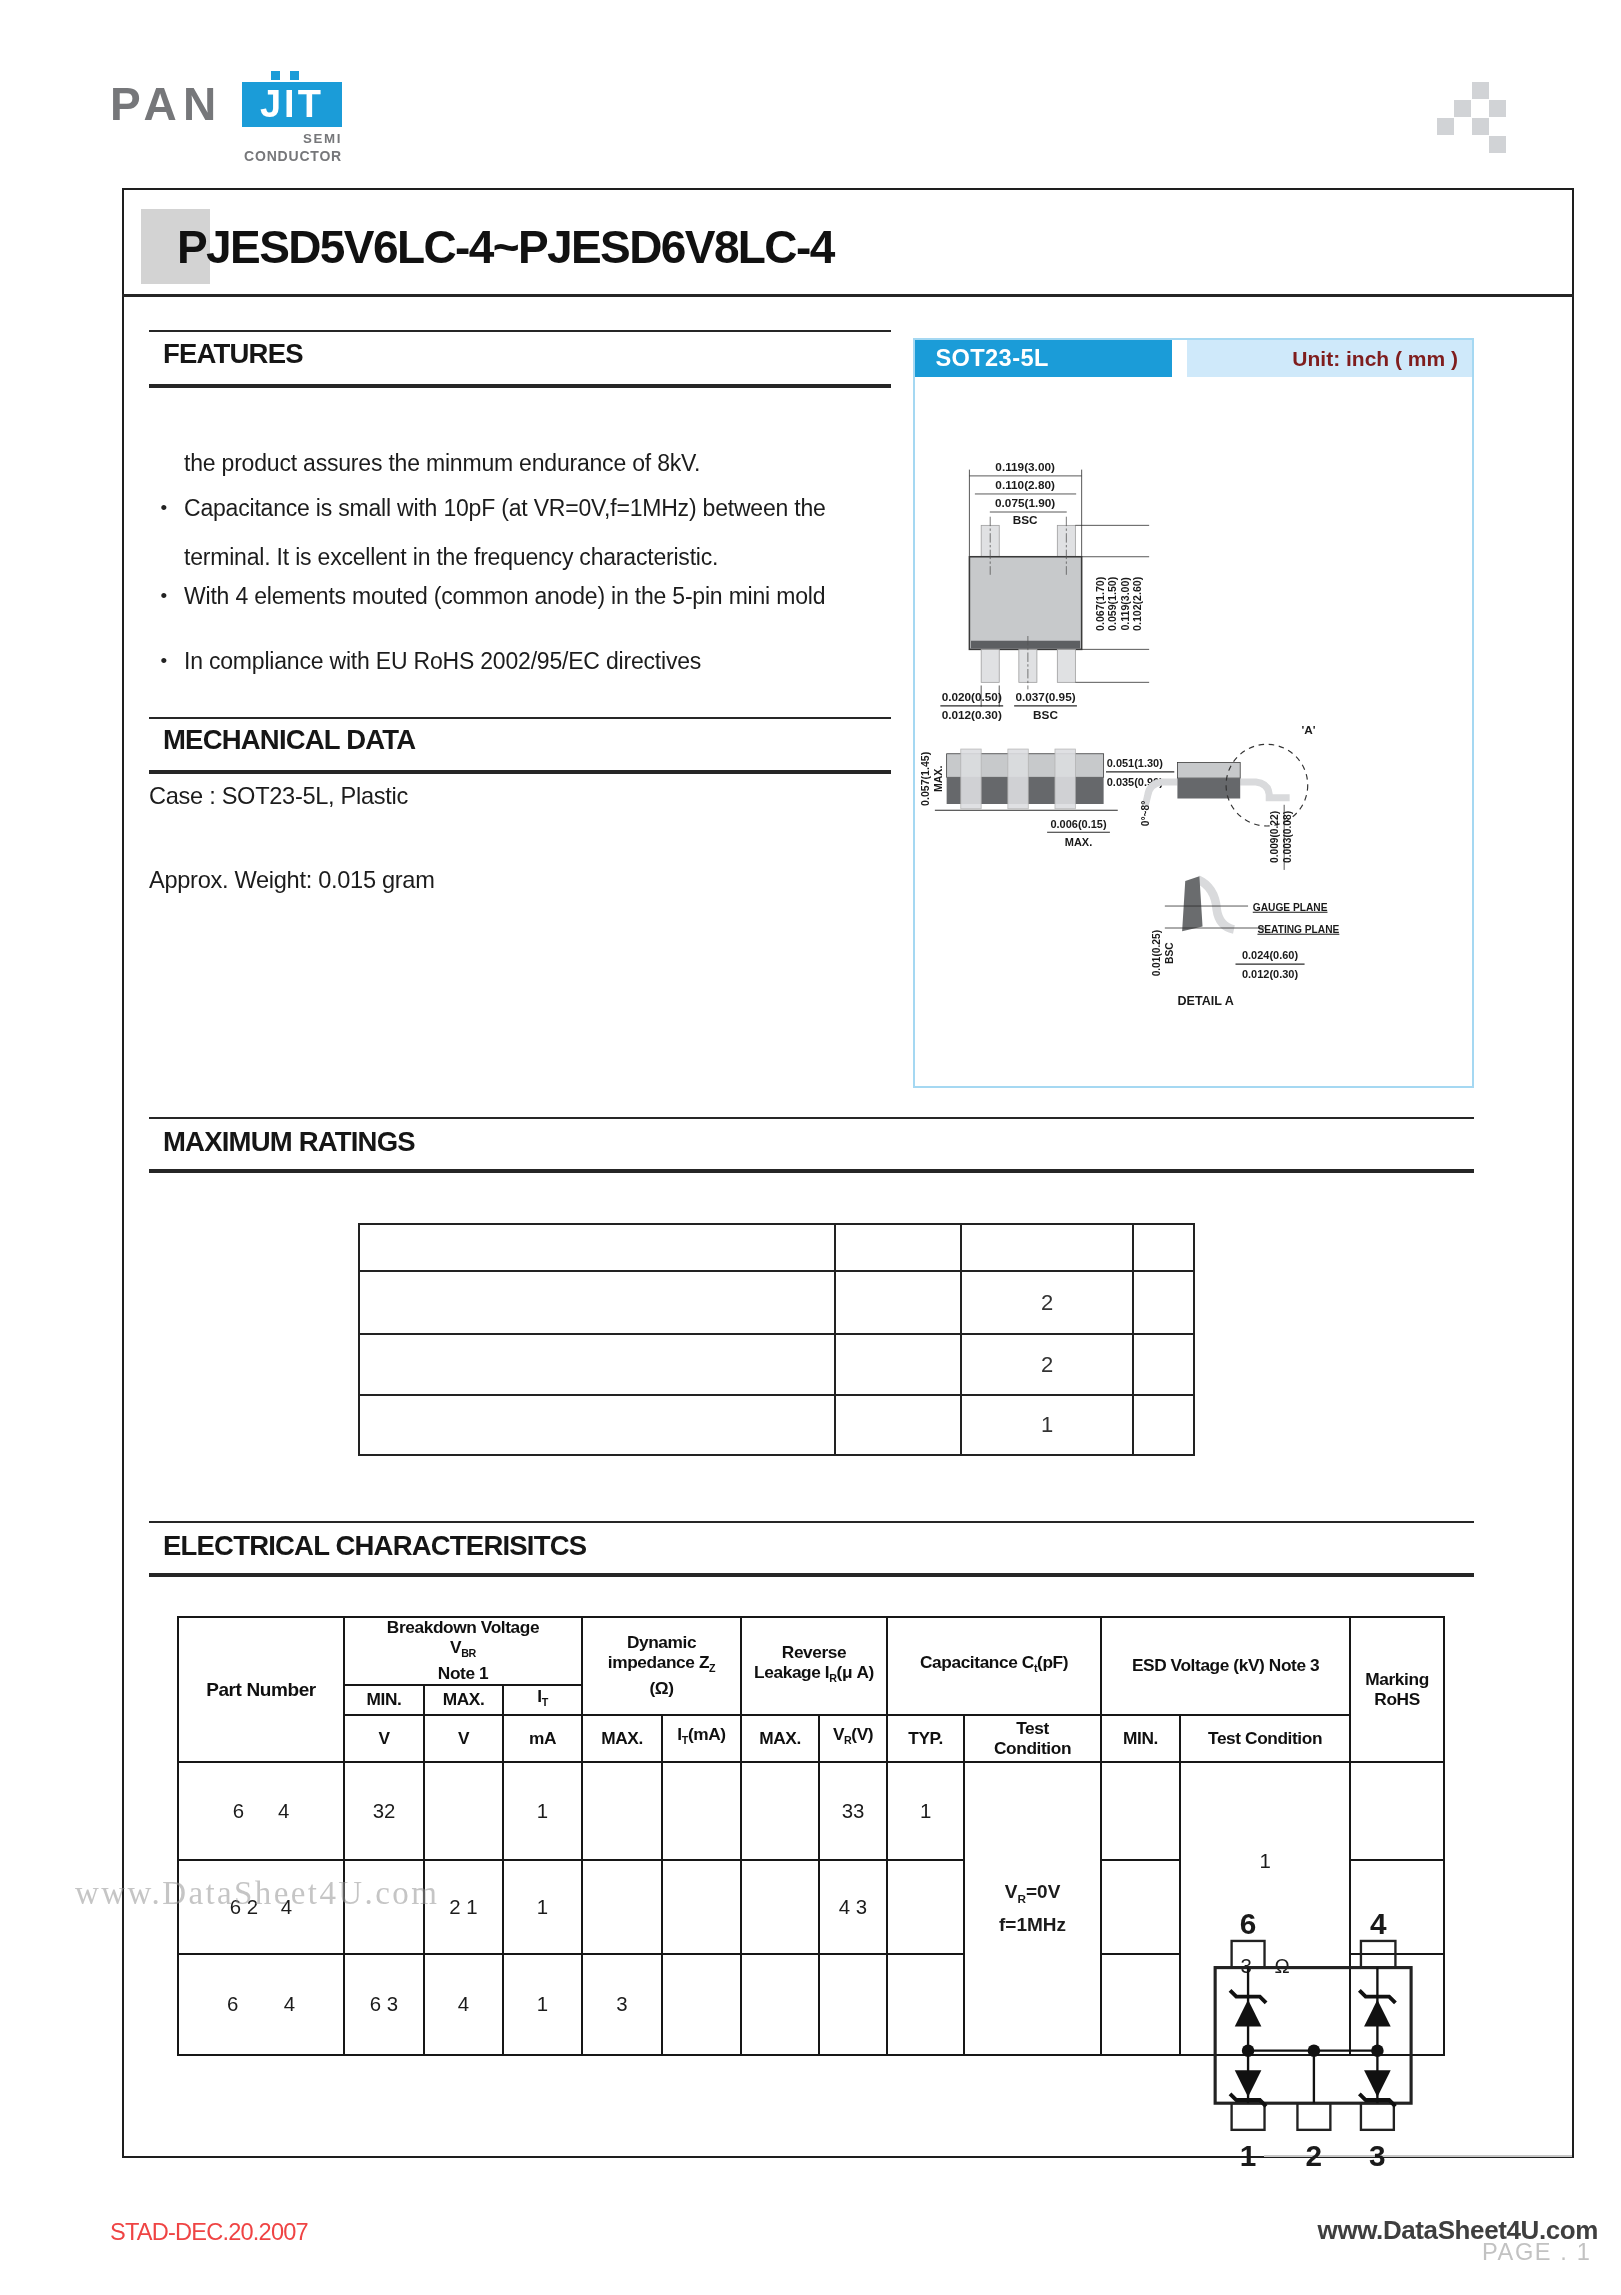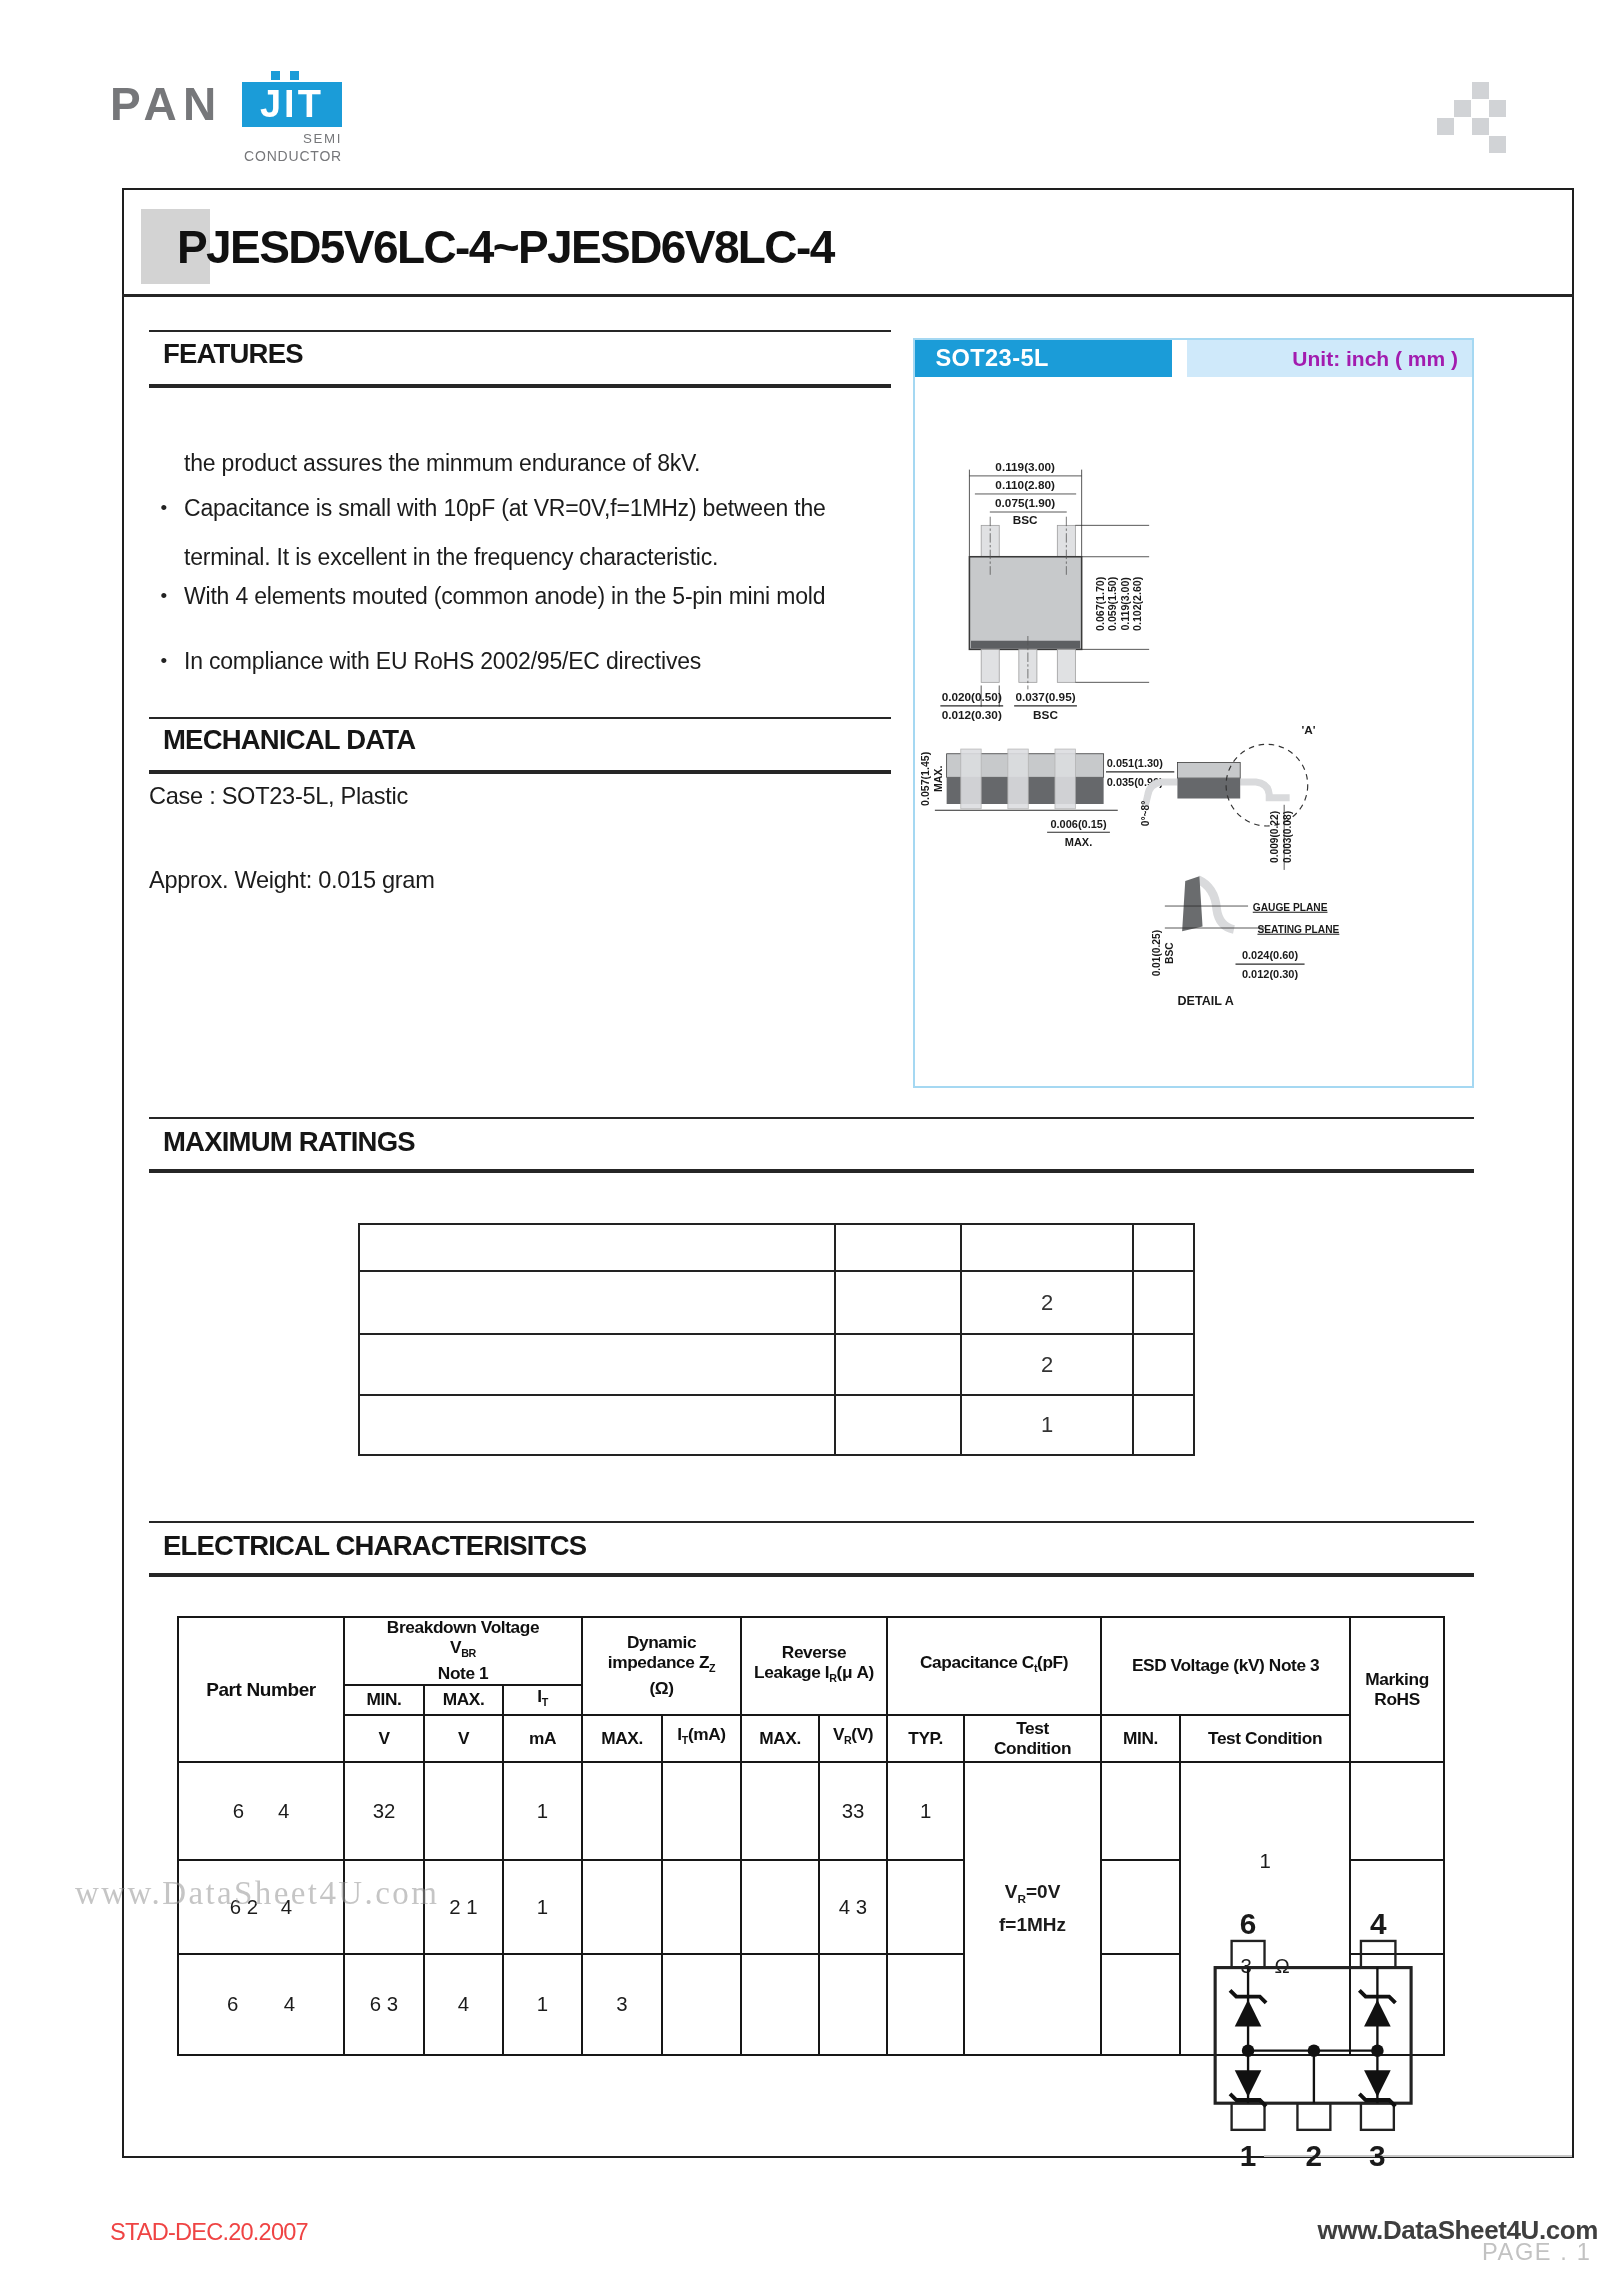--- a/index.html
+++ b/index.html
@@ -11,32 +11,32 @@
   .doc-title{position:absolute;font-size:46px;font-weight:bold;letter-spacing:-1.6px;color:#111;}
   .body-line{position:absolute;font-size:23px;letter-spacing:-0.2px;color:#1c1c1c;white-space:nowrap;}
   .bullet-first::before{content:"•";position:absolute;left:-23.6px;top:1.6px;font-size:19px;color:#222;}
   .mech-line{position:absolute;font-size:23.6px;letter-spacing:-0.3px;color:#1c1c1c;white-space:nowrap;}
 
   
   .logo-pan{position:absolute;font-size:46px;letter-spacing:6.3px;color:#76777a;font-weight:bold;}
   .logo-jit-box{position:absolute;background:#1b9cd8;color:#fff;font-weight:bold;
                 font-size:38px;text-align:center;line-height:45px;letter-spacing:3.1px;}
   .logo-dot{position:absolute;background:#1b9cd8;width:9.4px;height:9.4px;}
-  .logo-sub{position:absolute;color:#76777a;font-weight:normal;text-align:right;}
+  .logo-sub{position:absolute;color:#76777a;font-weight:bold;text-align:right;}
 
   .checker-sq{position:absolute;width:16.5px;height:16.5px;background:#d1d3d6;}
 
   .frame{position:absolute;border:2.4px solid #1e1e1e;box-sizing:border-box;}
   .title-box{position:absolute;background:#d3d3d3;}
 
   
   .pkg-panel{position:absolute;border:2.4px solid #a5d8f2;box-sizing:border-box;background:#fff;padding-left:44px;}
   .pkg-head-l{position:absolute;left:0;top:0;width:257px;height:37px;background:#1b9cd8;color:#fff;
               font-weight:bold;font-size:23.6px;line-height:37px;padding-left:20.4px;box-sizing:border-box;letter-spacing:0.4px;}
-  .pkg-head-r{position:absolute;left:257px;top:0;right:0;height:37px;background:#cfe9fa;color:#a21caf;
+  .pkg-head-r{position:absolute;left:257px;top:0;right:0;height:37px;background:#cfe9fa;color:#7f1d1d;
               font-weight:bold;font-size:21px;line-height:37px;text-align:right;padding-right:14px;box-sizing:border-box;margin-left:15px;}
   svg text{font-family:"Liberation Sans","DejaVu Sans",sans-serif;font-weight:bold;fill:#1a1a1a;}
 
   
   table{border-collapse:collapse;table-layout:fixed;}
   .mr{position:absolute;width:835px;}
   .mr td{border:2.4px solid #222;text-align:center;font-size:22px;color:#333;padding:0;}
   .el{position:absolute;width:1265px;}
   .el td{border:2.4px solid #171717;text-align:center;vertical-align:middle;padding:0 1.6px;}
   .el .hdr{font-weight:bold;font-size:17.3px;letter-spacing:-0.4px;line-height:19.6px;color:#101010;}

